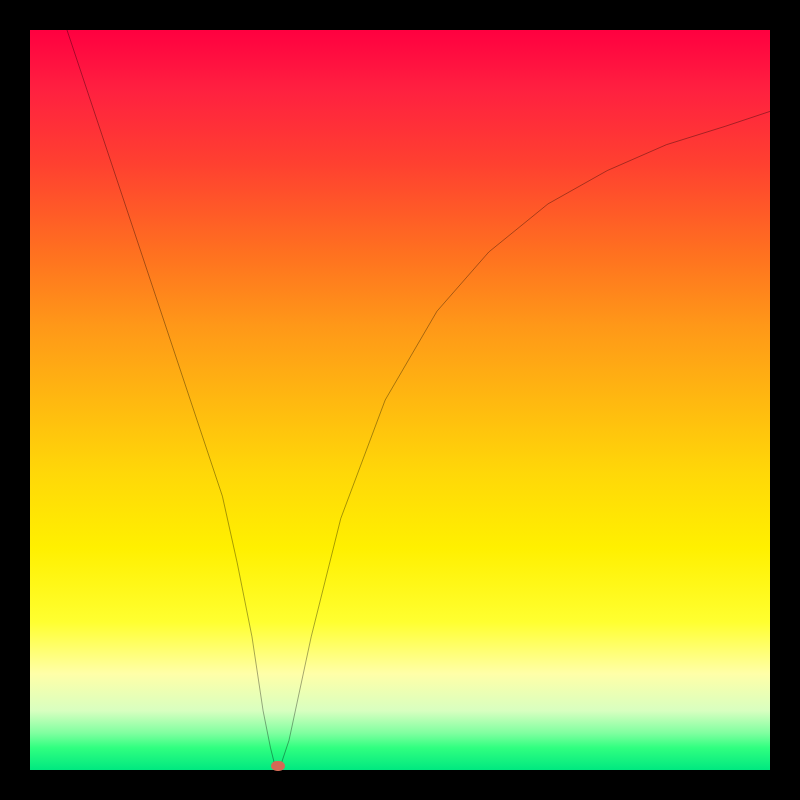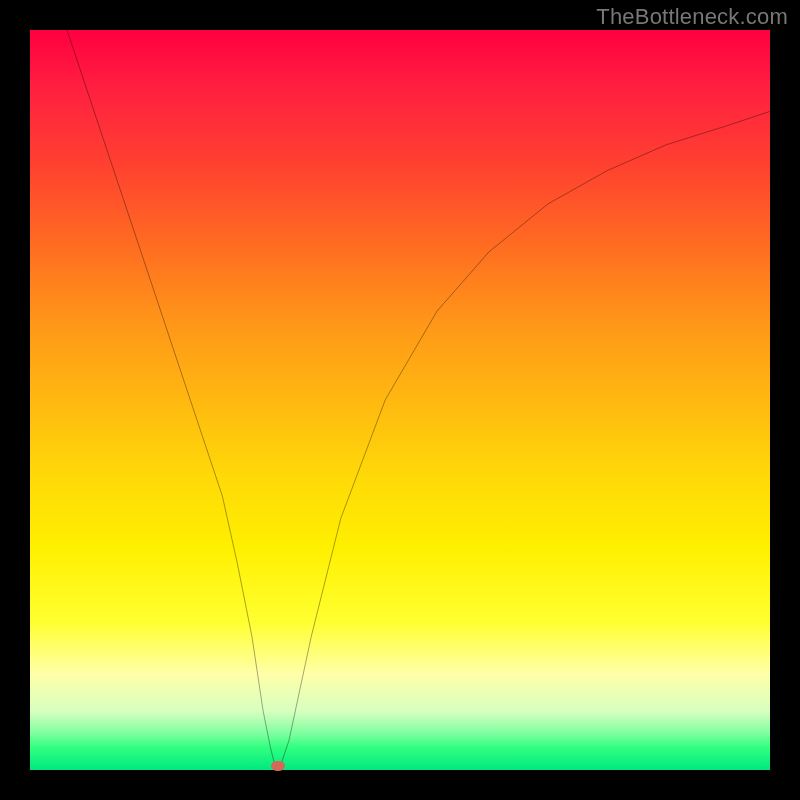--- a/index.html
+++ b/index.html
@@ -71,15 +71,14 @@
   <div class="plot-area">
 
     <svg class="curve-svg" viewBox="0 0 100 100" preserveAspectRatio="none">
       <path id="curve-path" d="M5.000 0.000 L8.000 9.000 L11.000 18.000 L14.000 27.000 L17.000 36.000 L20.000 45.000 L23.000 54.000 L26.000 63.000 L28.000 72.000 L30.000 82.000 L31.500 92.000 L32.500 97.000 L33.000 99.000 L33.500 99.500 L34.000 99.000 L35.000 96.000 L38.000 82.000 L42.000 66.000 L48.000 50.000 L55.000 38.000 L62.000 30.000 L70.000 23.500 L78.000 19.000 L86.000 15.500 L94.000 13.000 L100.000 11.000 " fill="none" stroke="#000" stroke-width="0.35" vector-effect="non-scaling-stroke"></path>
     </svg>
 
     <div class="marker" id="marker" style="left: 247.9px; top: 736.3px; background: rgb(212, 106, 85);"></div>
 
   </div>
 
-  <div class="watermark">TheBottleneck.com</div>
 
 </div>
 
 </body></html>

